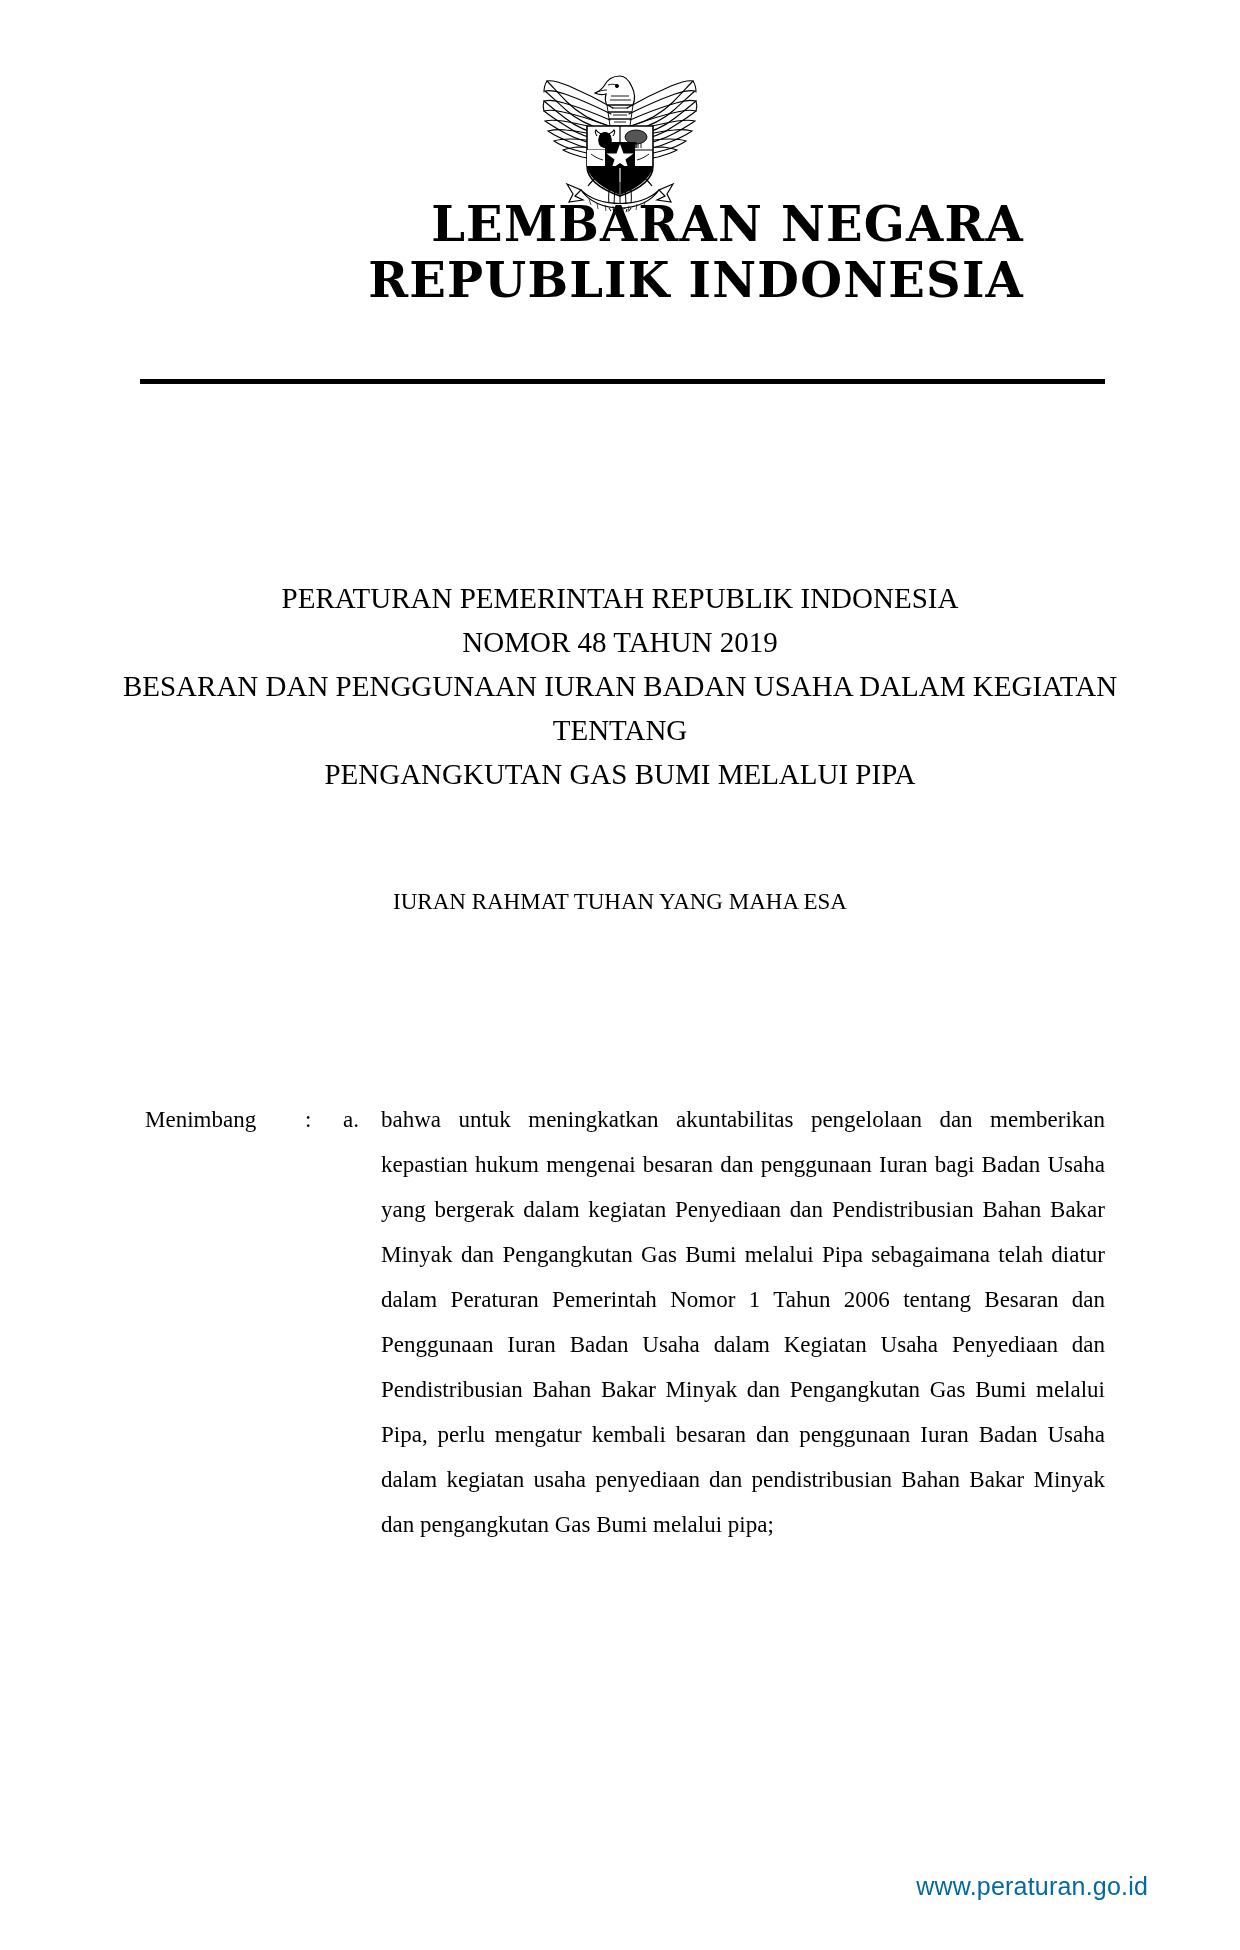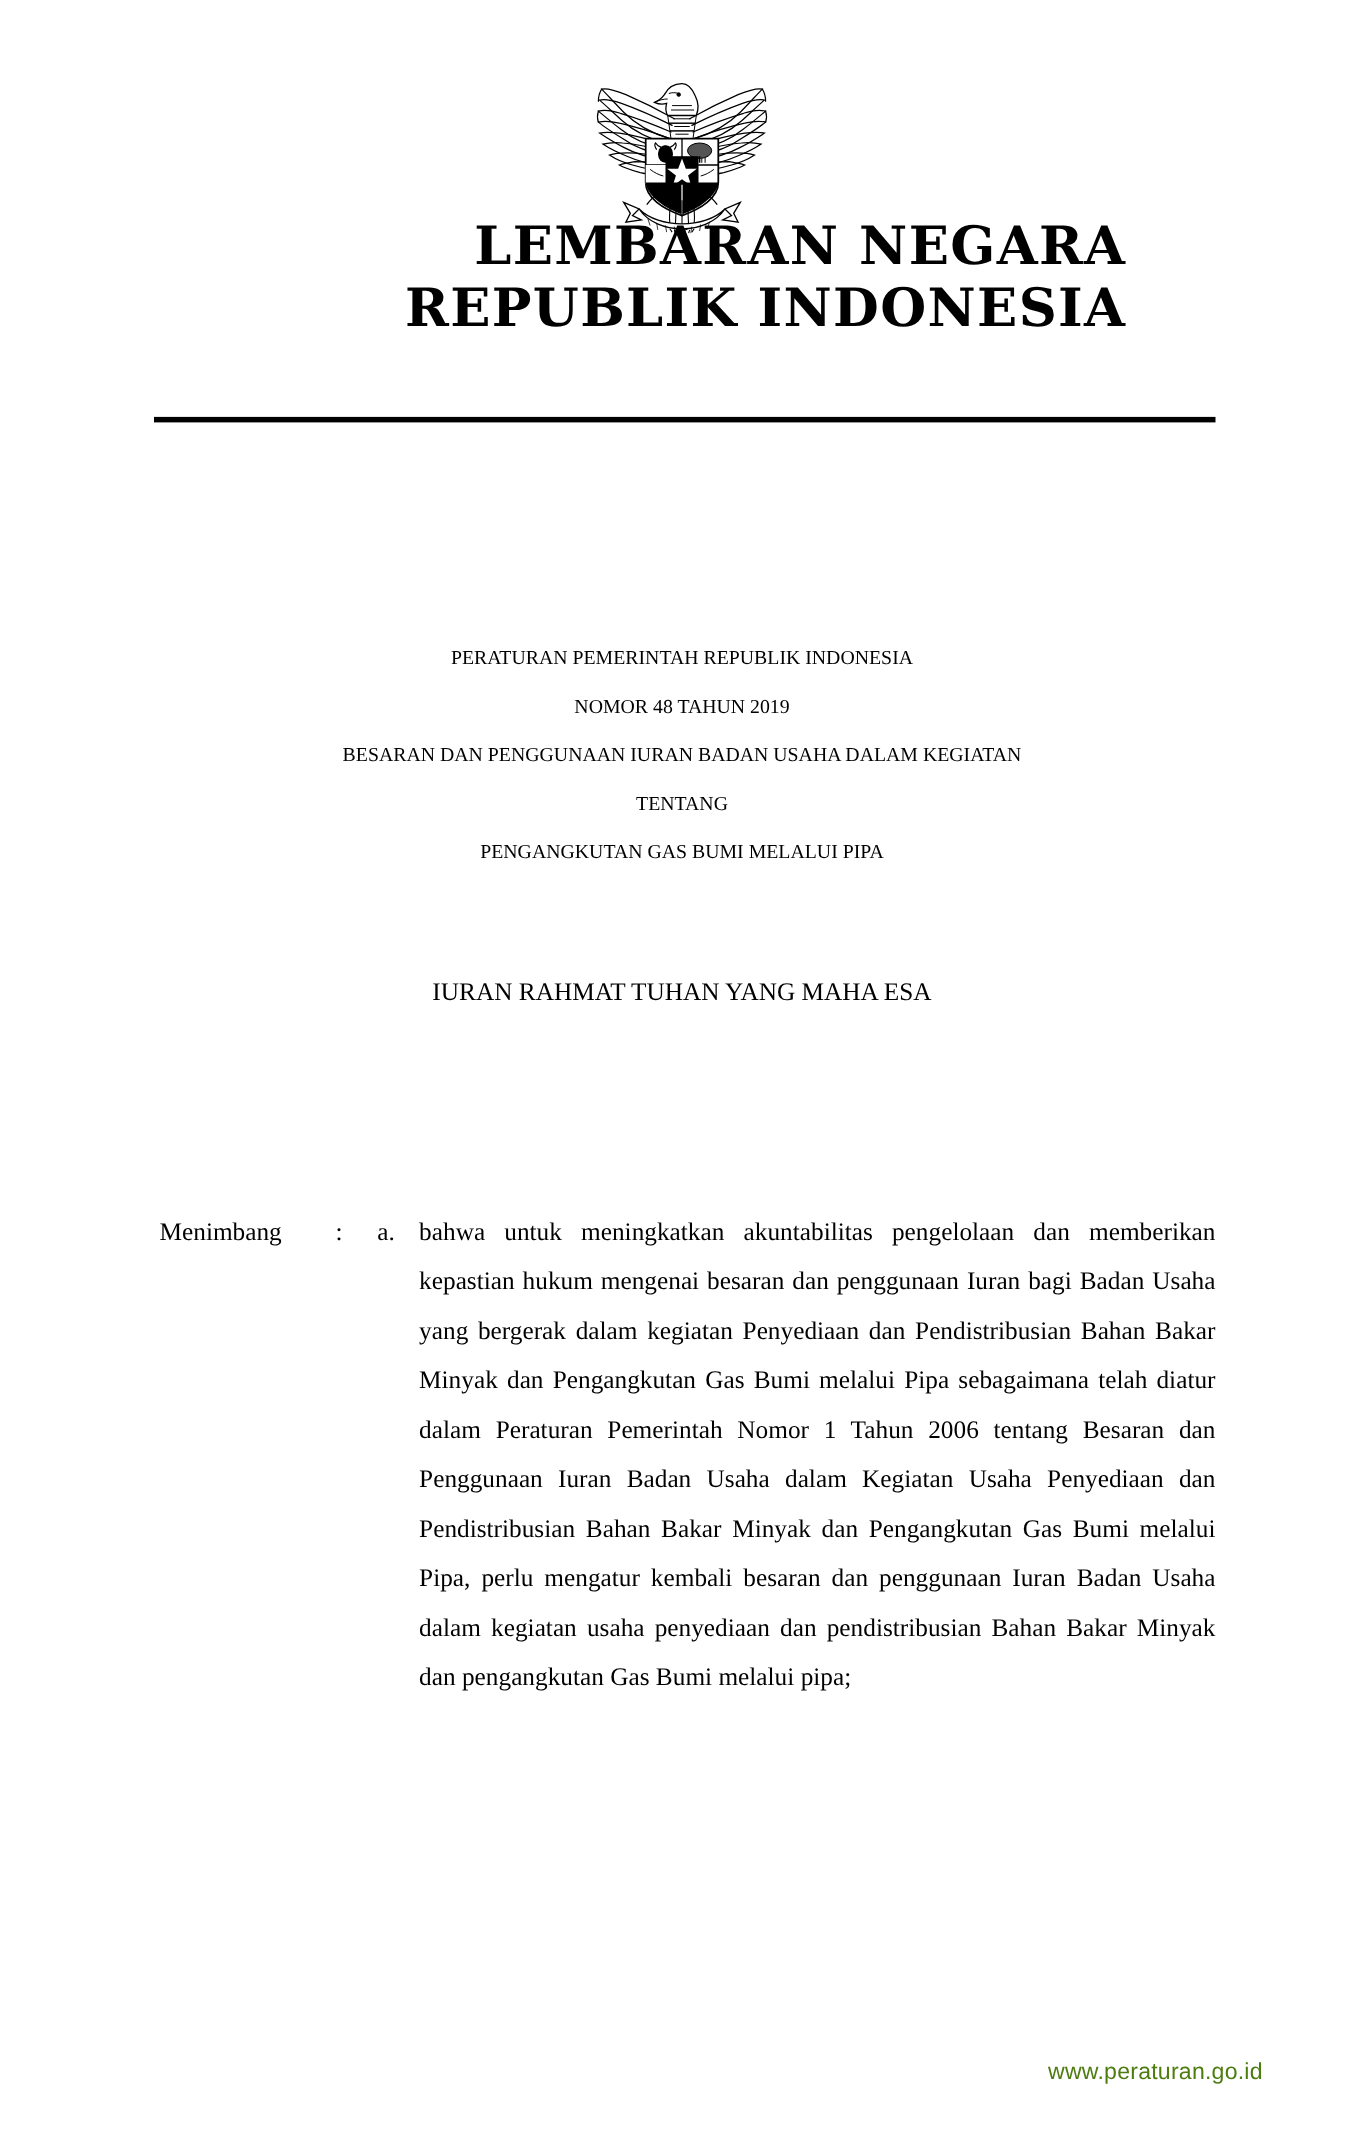--- a/index.html
+++ b/index.html
@@ -92,21 +92,21 @@
 
   
   .title-block {
     position: absolute;
     top: 576px;
     left: 0;
     width: 1240px;
     text-align: center;
   }
   .title-block .t-line {
-    font-size: 18px;
+    font-size: 29px;
     line-height: 44px;
     white-space: nowrap;
   }
   .title-block .t-line.wide {
     white-space: normal;
     padding: 0 110px;
   }
 
   
   .preamble {
@@ -162,22 +162,22 @@
     position: absolute;
     top: 1872px;
     left: 0;
     width: 1240px;
     text-align: right;
     padding-right: 92px;
     box-sizing: border-box;
   }
   .footer .fw {
     font-family: "Liberation Sans", "DejaVu Sans", sans-serif;
-    font-size: 21px;
-    color: #4d7c0f;
+    font-size: 25px;
+    color: #0369a1;
     letter-spacing: 0.2px;
   }
 </style>
 </head>
 <body>
 
 <div class="page">
 
   <div class="emblem-wrap">
     <svg viewBox="0 0 190 152" xmlns="http://www.w3.org/2000/svg" aria-hidden="true">

